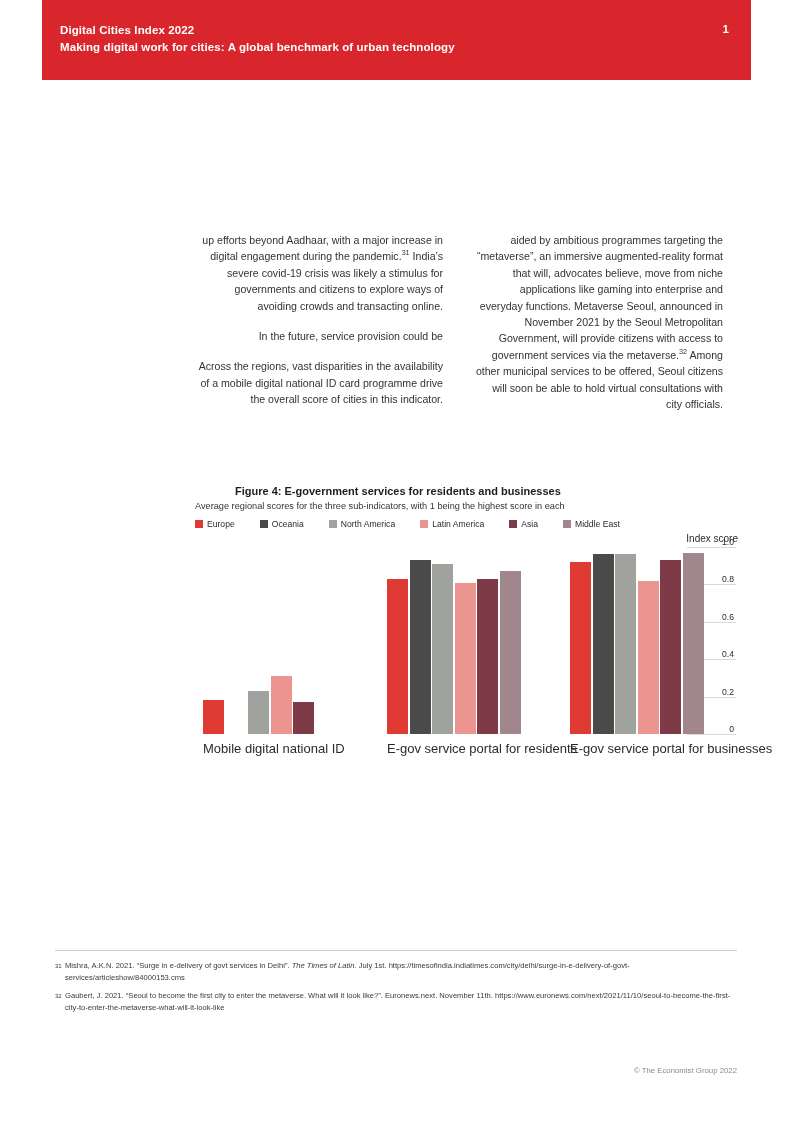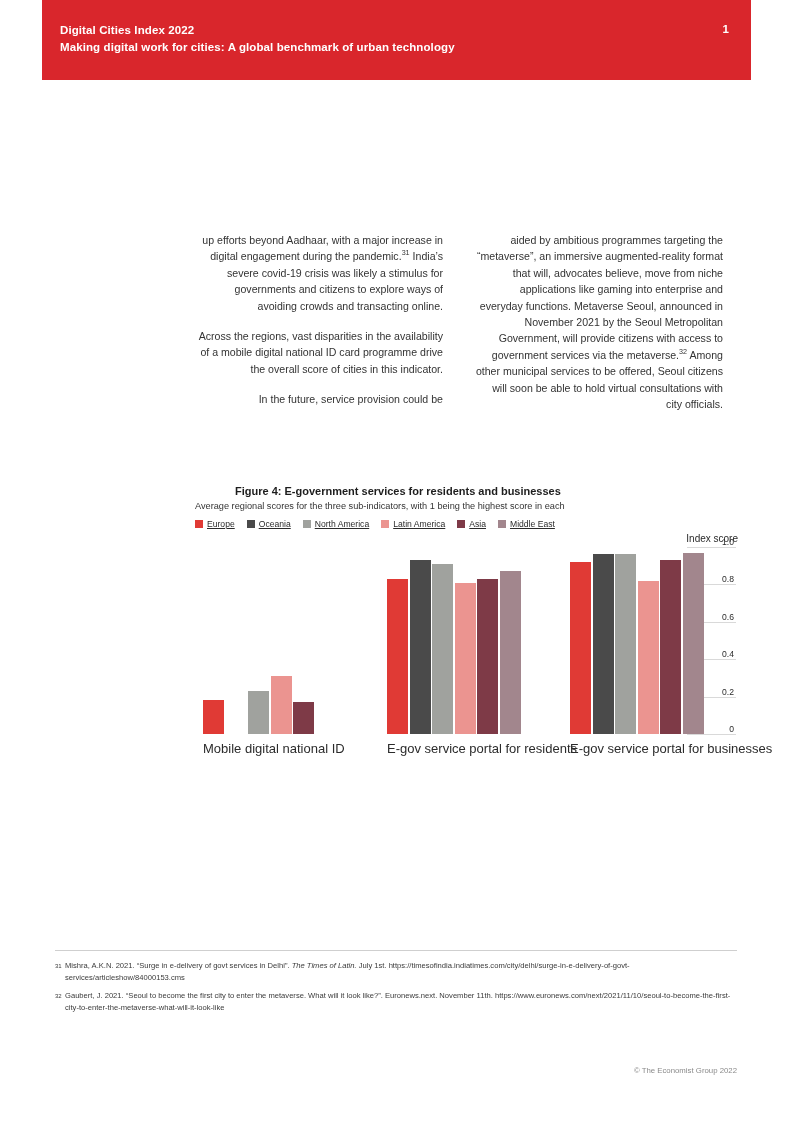--- a/index.html
+++ b/index.html
@@ -30,21 +30,21 @@
   .col.left{left:195px;top:232px;}
   .col.right{left:475px;top:232px;}
   .col p{margin:0 0 14px 0;}
   sup{font-size:7.2px;vertical-align:super;line-height:0;}
 
   
   .figure{position:absolute;left:195px;top:484px;width:545px;}
   .fig-title{font-size:11px;font-weight:bold;color:#1d1d1d;line-height:14px;padding-left:40px;}
   .fig-sub{font-size:9.2px;color:#333333;margin-top:2px;line-height:12px;}
 
-  .legend{display:flex;align-items:center;gap:0;margin-top:7px;flex-wrap:nowrap;text-decoration:underline;}
+  .legend{display:flex;align-items:center;gap:13px;margin-top:7px;flex-wrap:nowrap;}
   .legend-item{display:flex;align-items:center;margin-right:12px;}
   .legend-swatch{width:8px;height:8px;margin-right:4px;display:inline-block;}
   .legend-label{font-size:8.6px;color:#2b2b2b;white-space:nowrap;}
 
   
   .chart{position:relative;width:545px;height:205px;margin-top:6px;}
   .plot{position:absolute;left:0;top:12px;width:492px;height:187px;}
   .gridline{
     position:absolute;left:492px;width:49px;height:1px;background:#d9d9d9;
   }
@@ -86,22 +86,22 @@
   <div class="header">
     <div class="header-titles">
       <div class="header-line">Digital Cities Index 2022</div>
       <div class="header-line">Making digital work for cities: A global benchmark of urban technology</div>
     </div>
     <div class="header-page">1</div>
   </div>
 
   <div class="col left">
     <p>up efforts beyond Aadhaar, with a major increase in digital engagement during the pandemic.<sup>31</sup> India’s severe covid-19 crisis was likely a stimulus for governments and citizens to explore ways of avoiding crowds and transacting online.</p>
+    <p>In the future, service provision could be</p>
     <p>Across the regions, vast disparities in the availability of a mobile digital national ID card programme drive the overall score of cities in this indicator.</p>
-    <p>In the future, service provision could be</p>
   </div>
   <div class="col right">
     <p>aided by ambitious programmes targeting the “metaverse”, an immersive augmented-reality format that will, advocates believe, move from niche applications like gaming into enterprise and everyday functions. Metaverse Seoul, announced in November 2021 by the Seoul Metropolitan Government, will provide citizens with access to government services via the metaverse.<sup>32</sup> Among other municipal services to be offered, Seoul citizens will soon be able to hold virtual consultations with city officials.</p>
   </div>
 
   <div class="figure">
     <div class="fig-title">Figure 4: E-government services for residents and businesses</div>
     <div class="fig-sub">Average regional scores for the three sub-indicators, with 1 being the highest score in each</div>
 
     <div class="legend" id="legend">

